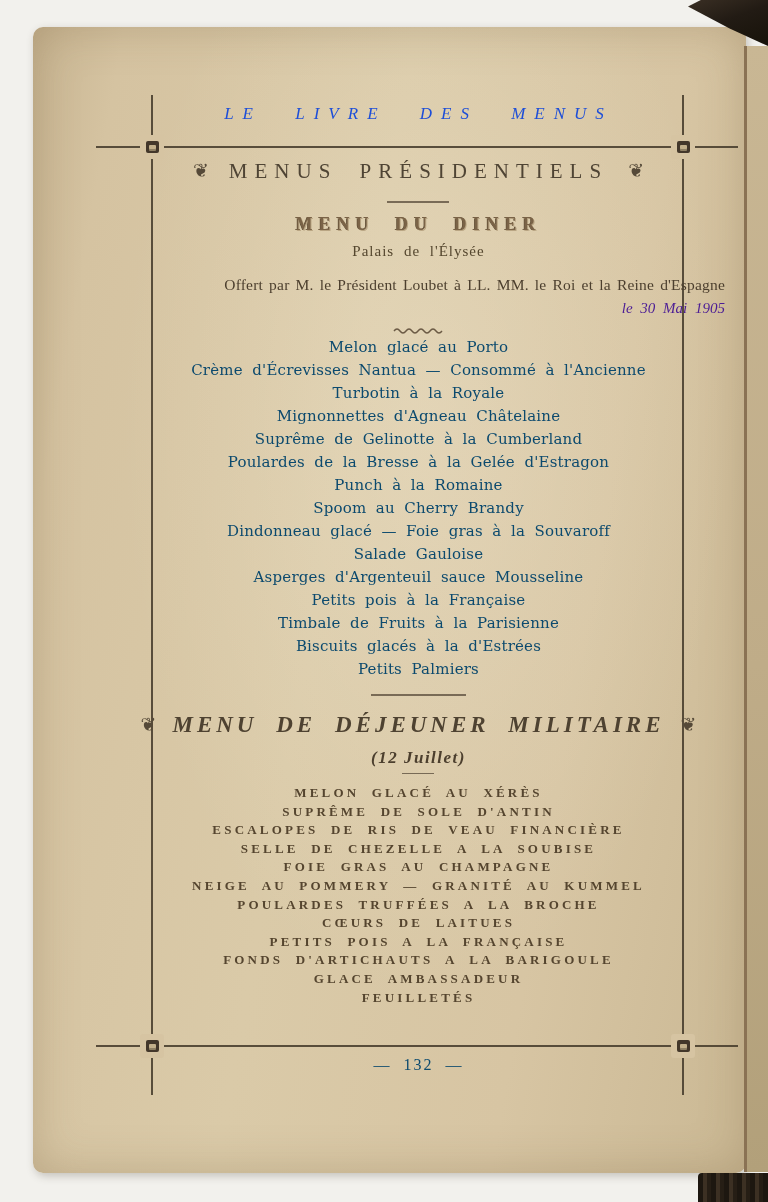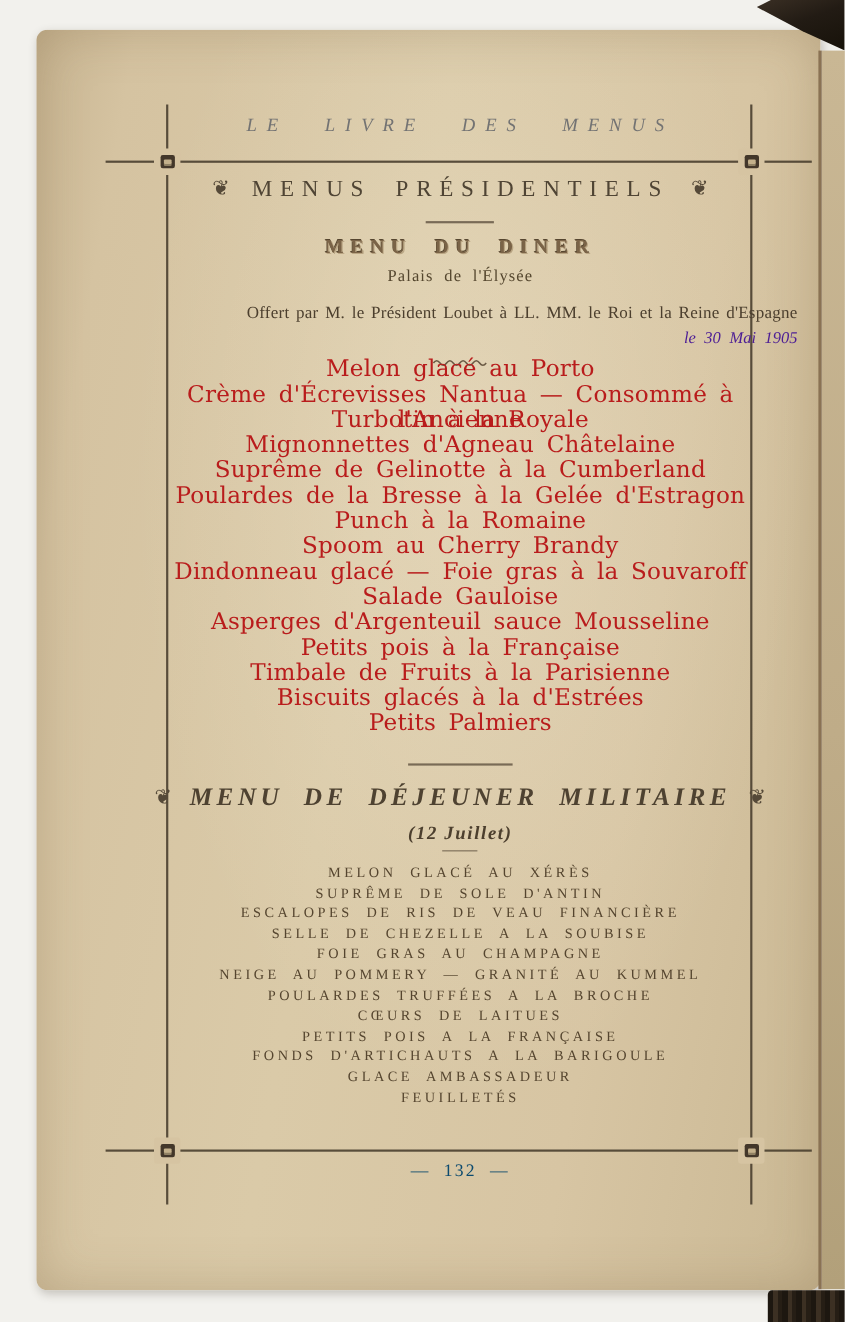--- a/index.html
+++ b/index.html
@@ -49,55 +49,55 @@
   .corner-orn .orn-sq{
     width:13px;height:12px;background:#43372a;border-radius:2px;
     display:flex;align-items:center;justify-content:center;
   }
   .corner-orn .orn-inner{width:7px;height:4px;background:#c3b08b;border-radius:1px;
     box-shadow:0 2px 0 rgba(195,176,139,.6);}
   
   .cb{position:absolute;left:112px;width:613px;text-align:center;color:#4e4030;}
   .running-header{
     top:104px;font-style:italic;font-size:17px;letter-spacing:9px;word-spacing:20px;
-    color:#737373;
+    color:#1d4ed8;
   }
   .section-title{
     top:159px;font-size:21px;letter-spacing:7px;word-spacing:10px;color:#4f4434;
   }
   .fleuron{font-size:19px;letter-spacing:0;vertical-align:1px;color:#554938;}
   .section-title .fleuron{margin:0 20px;}
   .rule{position:absolute;height:2px;background:#5f5140;opacity:.8;}
   .rule1{left:387px;top:201px;width:62px;}
   .rule2{left:371px;top:694px;width:95px;}
   .rule3{left:402px;top:773px;width:32px;height:1px;}
   .menu-title-ornate{
     top:214px;font-size:18px;font-weight:bold;letter-spacing:6px;word-spacing:10px;
     color:#7a6347;text-shadow:1px 1px 0 #b9a583, -0.5px -0.5px 0 #55452f;text-align:center;
   }
   .venue{top:243px;font-size:15px;letter-spacing:1px;word-spacing:5px;color:#55472f;}
   .dedication{top:276px;font-size:15.5px;color:#4c3f2e;letter-spacing:.2px;word-spacing:2px;text-align:right;}
   .menu-date{top:300px;font-style:italic;font-size:15px;word-spacing:4px;color:#4c1d95;text-align:right;}
   .wavy-wrap{top:321px;}
   .gothic-list{
-    top:324px;font-family:"DejaVu Serif", serif;font-size:21px;color:#b91c1c;
+    top:336px;font-family:"DejaVu Serif", serif;font-size:15px;color:#0c4a6e;
     word-spacing:4.5px;letter-spacing:.2px;
   }
   .gothic-list .line{line-height:23px;height:23px;}
   .section-title2{
     top:712px;font-style:italic;font-weight:bold;font-size:23px;
     letter-spacing:4px;word-spacing:9px;color:#4e4231;
   }
   .section-title2 .fleuron{font-style:normal;font-weight:normal;margin:0 16px;}
   .date2{top:748px;font-style:italic;font-weight:bold;font-size:17px;
     letter-spacing:1.5px;color:#4c3f2e;}
   .caps-list{
     top:784px;font-size:13px;color:#55452f;letter-spacing:3.2px;word-spacing:6px;
   }
-  .caps-list .line{line-height:18.6px;height:18.6px;}
+  .caps-list .line{line-height:18.6px;height:18.6px;font-weight:bold;}
   .page-number{top:1056px;font-size:16px;letter-spacing:2px;word-spacing:6px;color:#0c4a6e;}
 </style>
 </head>
 <body>
 
 <div class="page"></div>
 <div class="page-edge-strip"></div>
 <div class="corner-dark-top"></div>
 <div class="corner-dark-bottom"></div>
 

